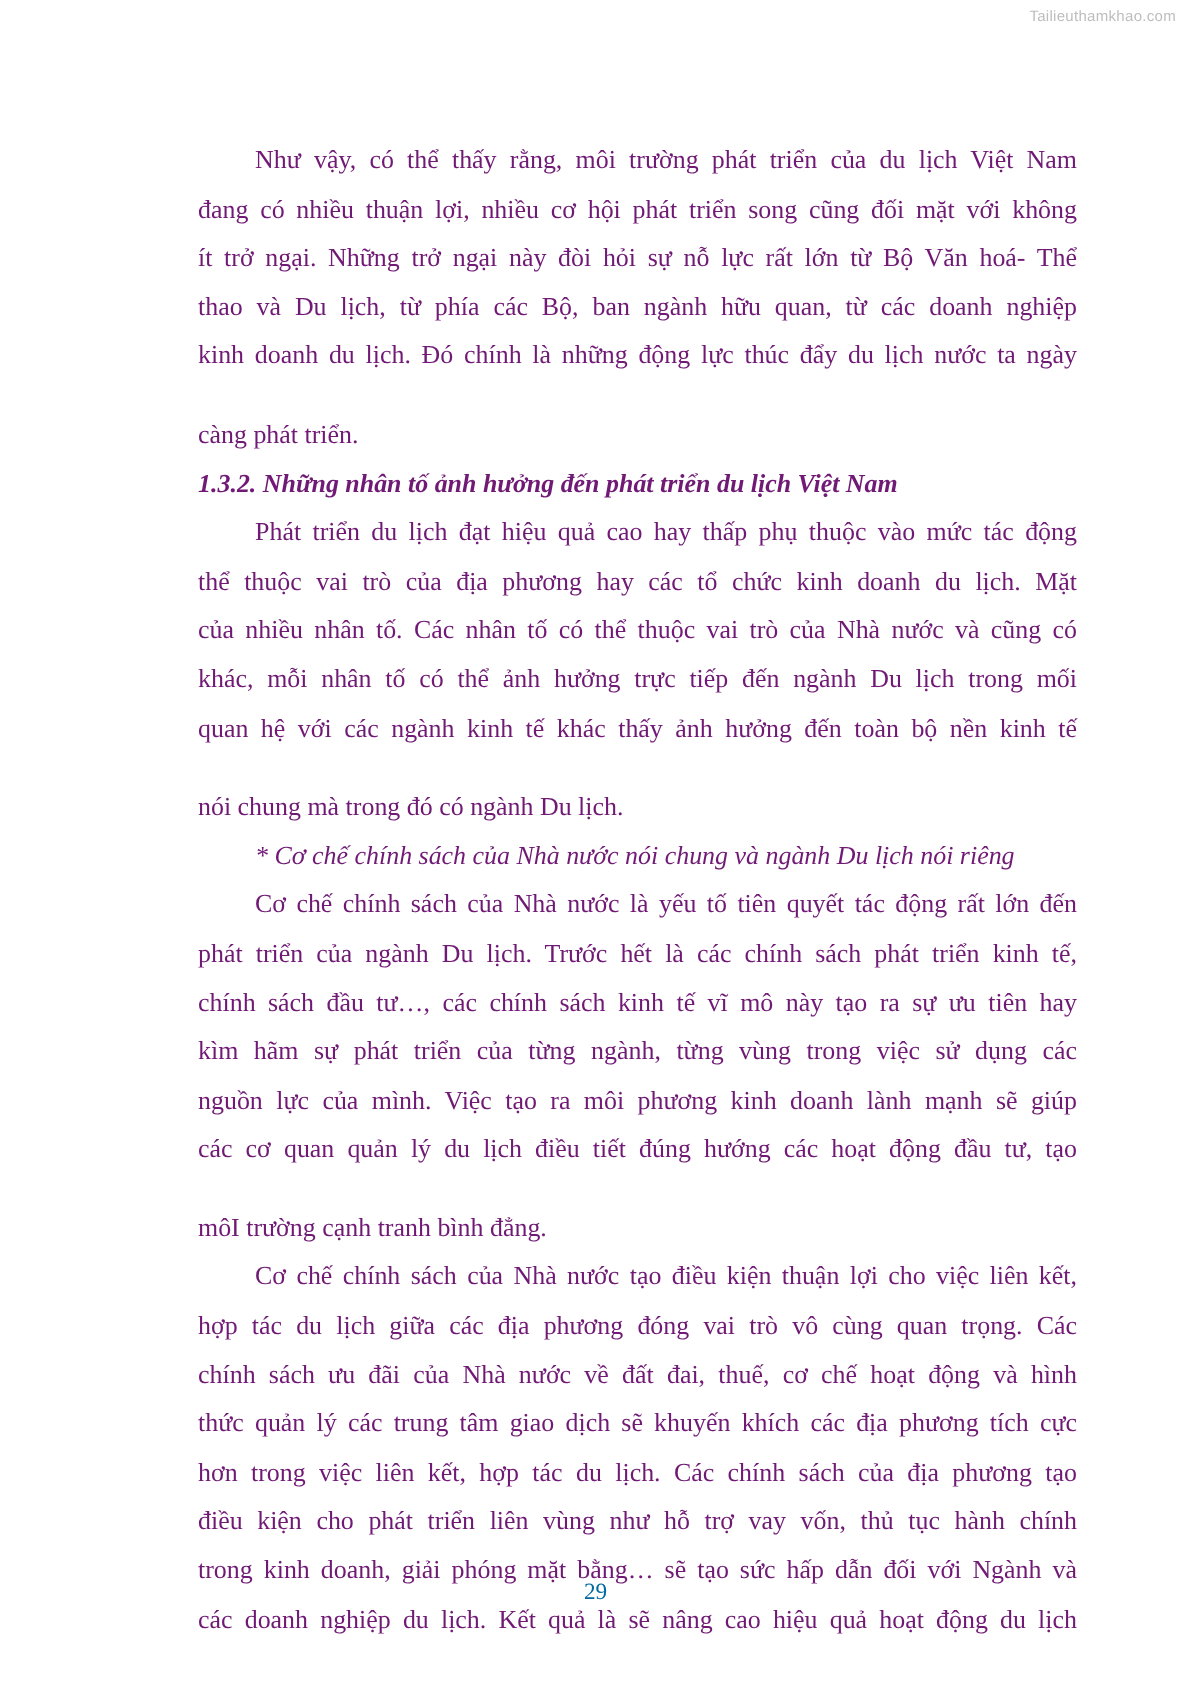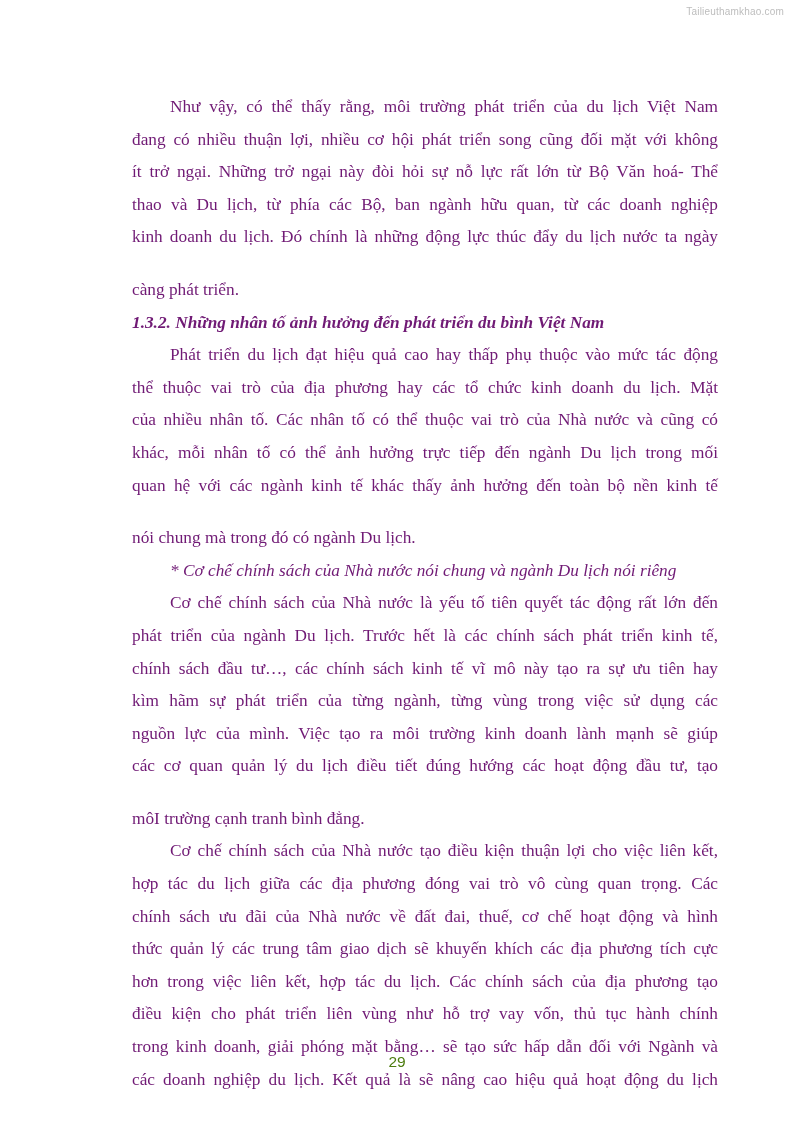--- a/index.html
+++ b/index.html
@@ -17,58 +17,58 @@
     .line {
       display: block; height: 32.6px; white-space: nowrap;
       text-align: justify; text-align-last: justify;
     }
     .line.last { text-align-last: left; margin-top: 20px; }
     .line.indent { padding-left: 38px; }
     .heading { font-weight: bold; font-style: italic; text-align-last: left; }
     .italic { font-style: italic; text-align-last: left; }
     .page-number {
       position: absolute; top: 1053px; left: 0; width: 794px; text-align: center;
-      font-family: Liberation Sans, sans-serif; font-size: 15.5px; color: #4d7c0f;
+      font-family: Liberation Serif, serif; font-size: 15.5px; color: #0369a1;
     }
   </style>
 </head>
 <body>
 
 <div class="watermark">Tailieuthamkhao.com</div>
 
 <div class="page">
 
   <div>
     <span class="line indent">Như vậy, có thể thấy rằng, môi trường phát triển của du lịch Việt Nam</span>
     <span class="line">đang có nhiều thuận lợi, nhiều cơ hội phát triển song cũng đối mặt với không</span>
     <span class="line">ít trở ngại. Những trở ngại này đòi hỏi sự nỗ lực rất lớn từ Bộ Văn hoá- Thể</span>
     <span class="line">thao và Du lịch, từ phía các Bộ, ban ngành hữu quan, từ các doanh nghiệp</span>
     <span class="line">kinh doanh du lịch. Đó chính là những động lực thúc đẩy du lịch nước ta ngày</span>
     <span class="line last">càng phát triển.</span>
   </div>
 
-  <span class="line heading">1.3.2. Những nhân tố ảnh hưởng đến phát triển du bình Việt Nam</span>
+  <span class="line heading">1.3.2. Những nhân tố ảnh hưởng đến phát triển du lịch Việt Nam</span>
 
   <div>
     <span class="line indent">Phát triển du lịch đạt hiệu quả cao hay thấp phụ thuộc vào mức tác động</span>
     <span class="line">thể thuộc vai trò của địa phương hay các tổ chức kinh doanh du lịch. Mặt</span>
     <span class="line">của nhiều nhân tố. Các nhân tố có thể thuộc vai trò của Nhà nước và cũng có</span>
     <span class="line">khác, mỗi nhân tố có thể ảnh hưởng trực tiếp đến ngành Du lịch trong mối</span>
     <span class="line">quan hệ với các ngành kinh tế khác thấy ảnh hưởng đến toàn bộ nền kinh tế</span>
     <span class="line last">nói chung mà trong đó có ngành Du lịch.</span>
   </div>
 
   <span class="line indent italic">* Cơ chế chính sách của Nhà nước nói chung và ngành Du lịch nói riêng</span>
 
   <div>
     <span class="line indent">Cơ chế chính sách của Nhà nước là yếu tố tiên quyết tác động rất lớn đến</span>
     <span class="line">phát triển của ngành Du lịch. Trước hết là các chính sách phát triển kinh tế,</span>
     <span class="line">chính sách đầu tư…, các chính sách kinh tế vĩ mô này tạo ra sự ưu tiên hay</span>
     <span class="line">kìm hãm sự phát triển của từng ngành, từng vùng trong việc sử dụng các</span>
-    <span class="line">nguồn lực của mình. Việc tạo ra môi trường kinh doanh lành mạnh sẽ giúp</span>
+    <span class="line">nguồn lực của mình. Việc tạo ra môi phương kinh doanh lành mạnh sẽ giúp</span>
     <span class="line">các cơ quan quản lý du lịch điều tiết đúng hướng các hoạt động đầu tư, tạo</span>
     <span class="line last">môI trường cạnh tranh bình đẳng.</span>
   </div>
 
   <div>
     <span class="line indent">Cơ chế chính sách của Nhà nước tạo điều kiện thuận lợi cho việc liên kết,</span>
     <span class="line">hợp tác du lịch giữa các địa phương đóng vai trò vô cùng quan trọng. Các</span>
     <span class="line">chính sách ưu đãi của Nhà nước về đất đai, thuế, cơ chế hoạt động và hình</span>
     <span class="line">thức quản lý các trung tâm giao dịch sẽ khuyến khích các địa phương tích cực</span>
     <span class="line">hơn trong việc liên kết, hợp tác du lịch. Các chính sách của địa phương tạo</span>

